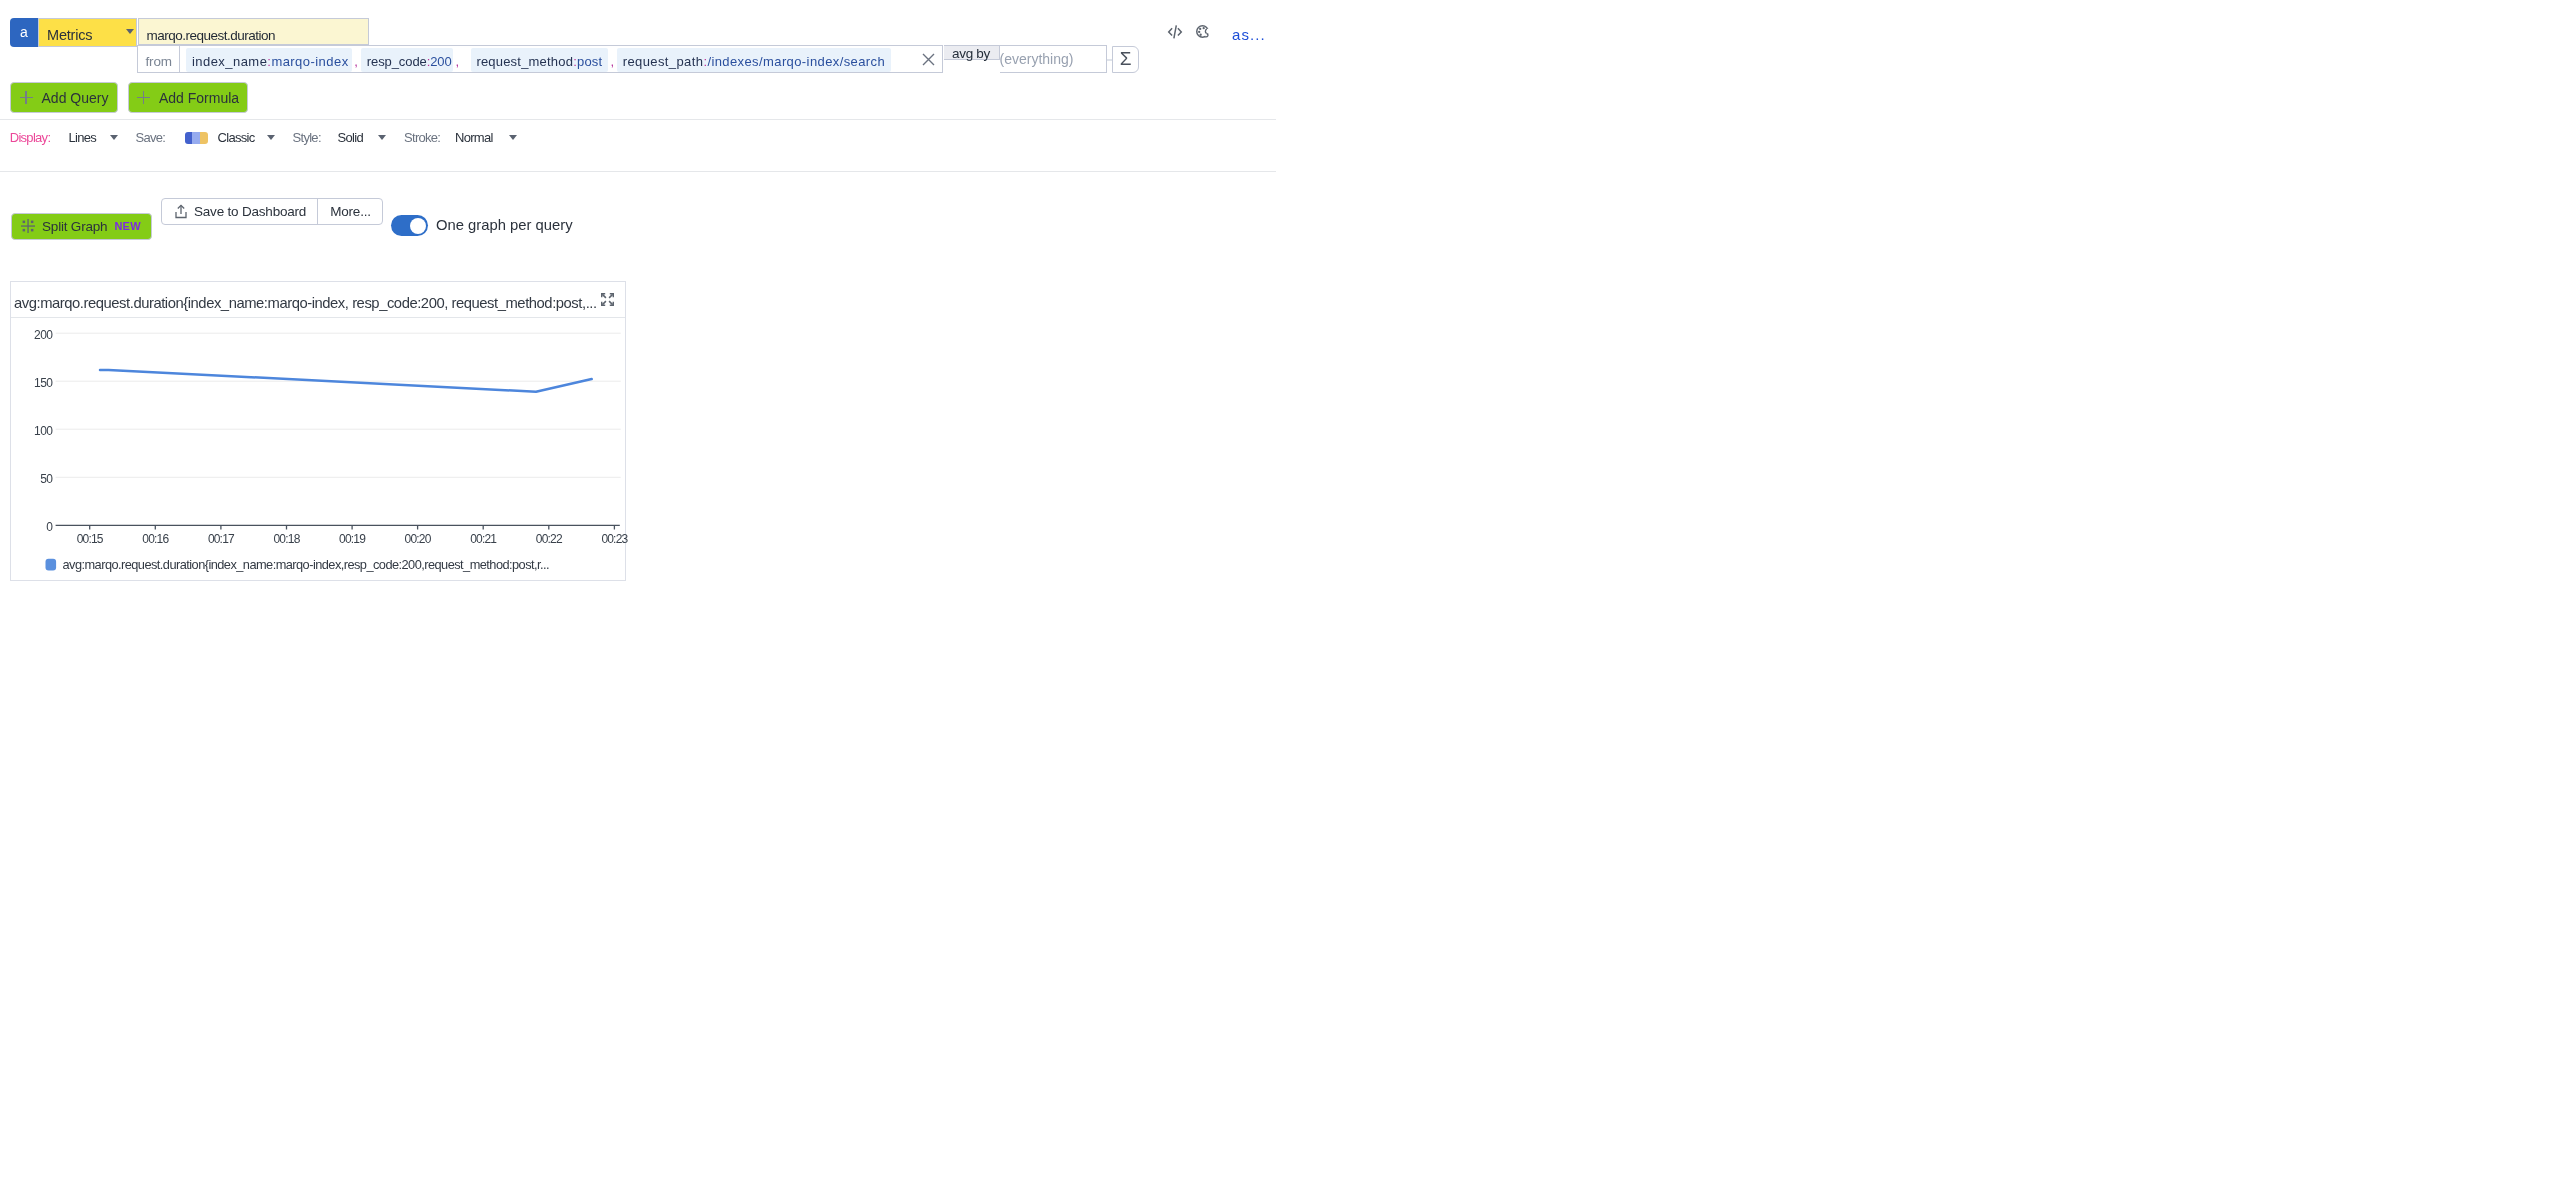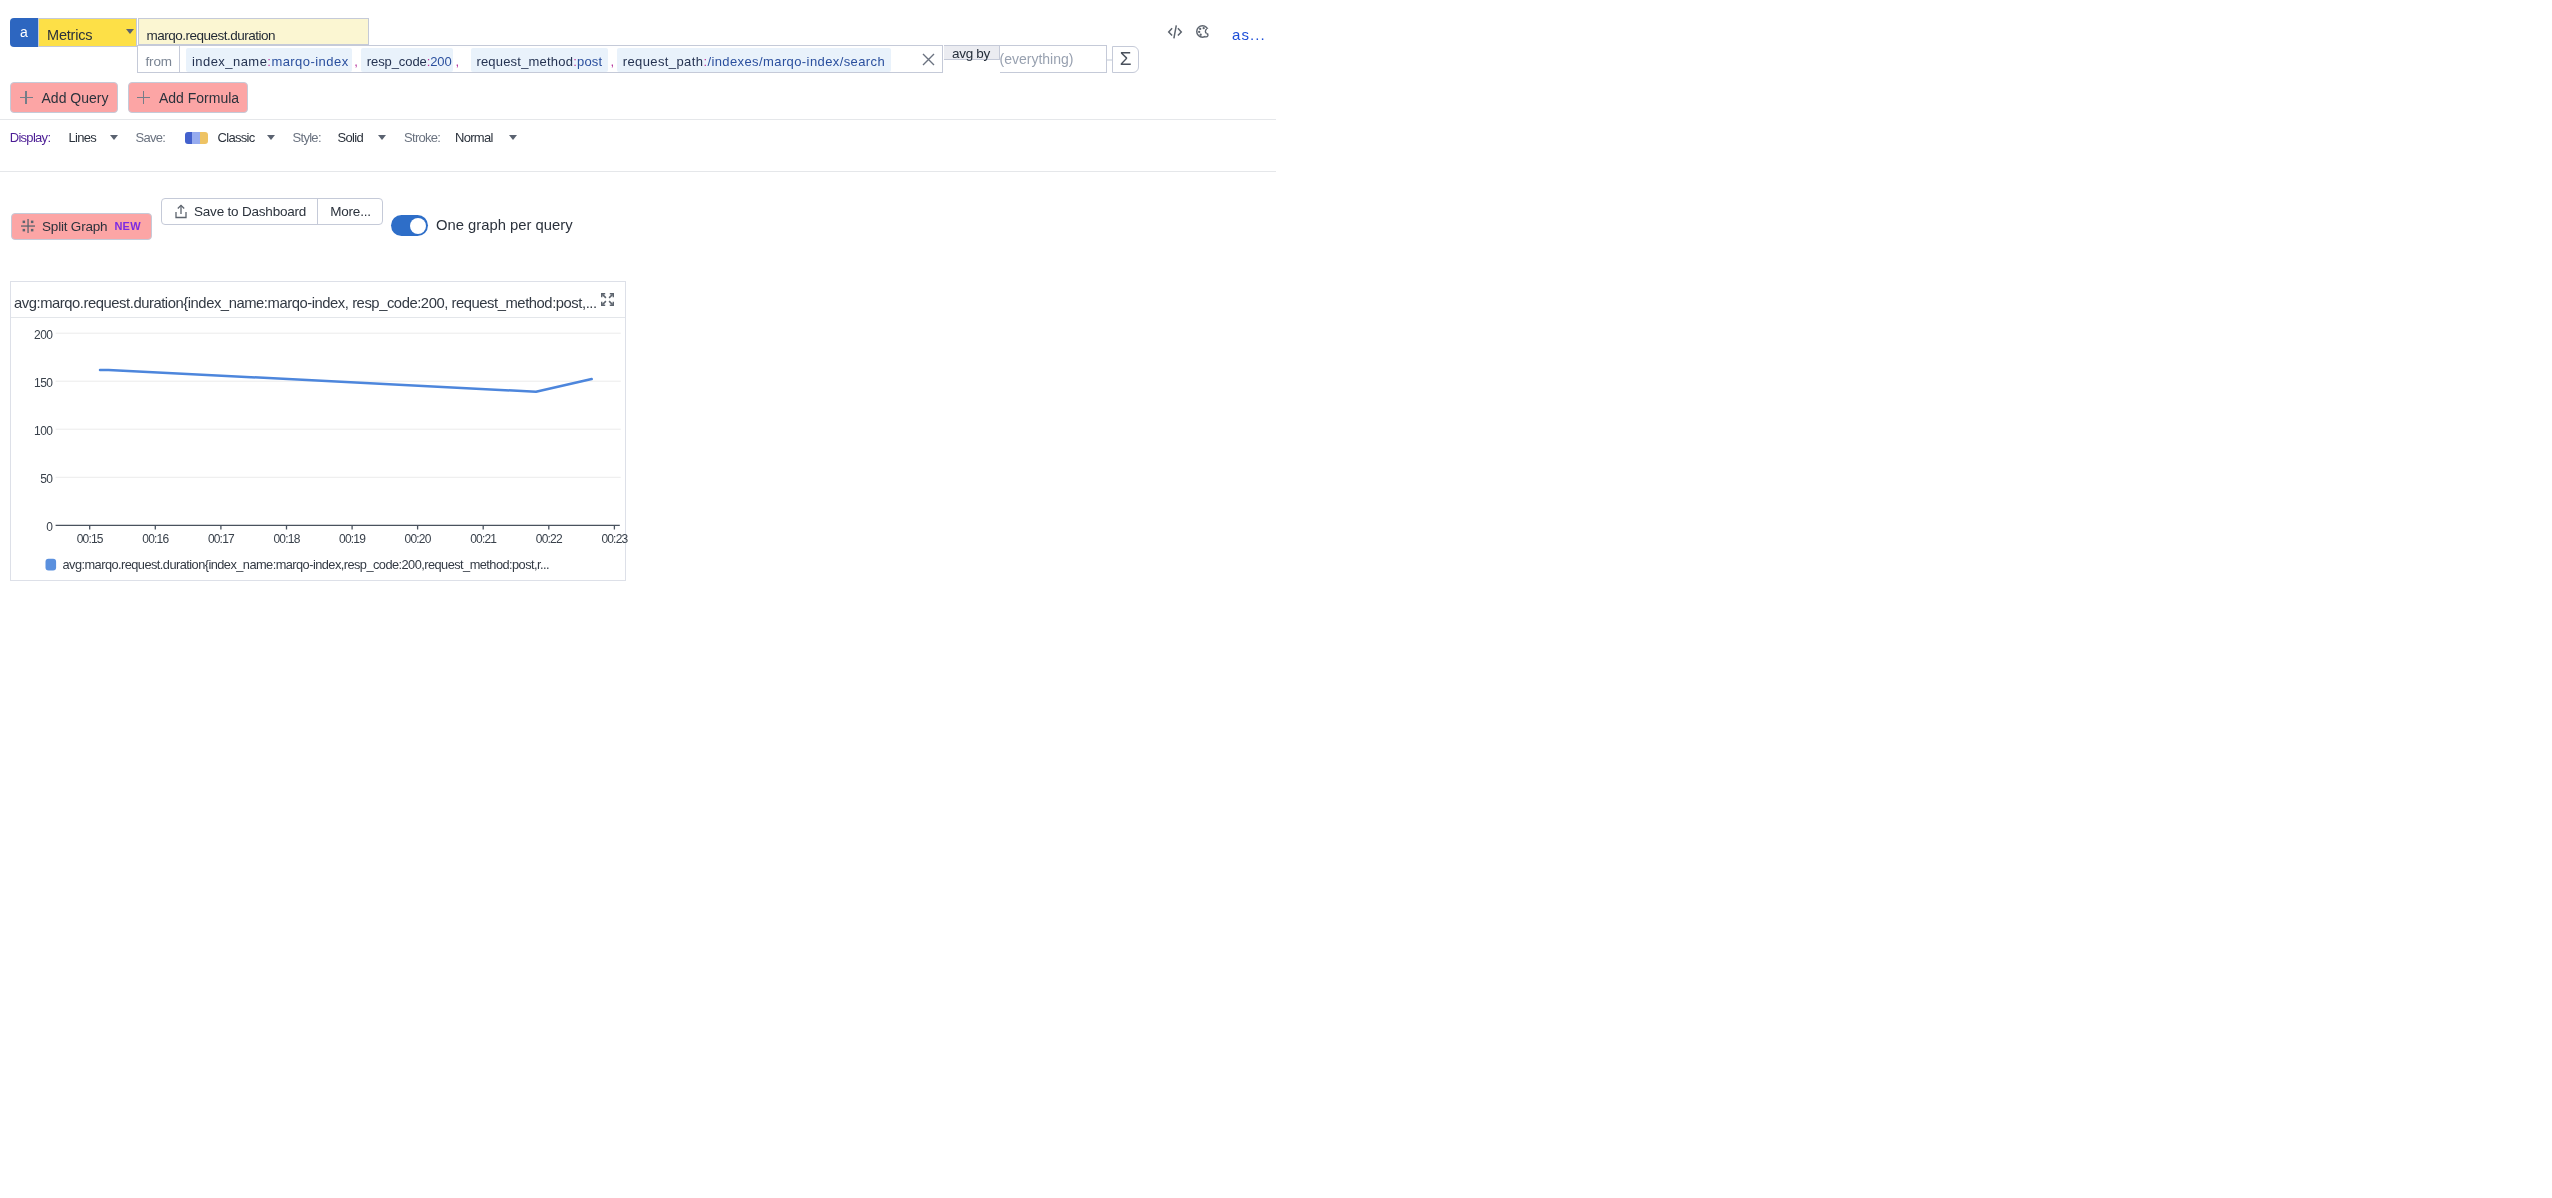--- a/index.html
+++ b/index.html
@@ -1,20 +1,20 @@
 <!DOCTYPE html>
 <html><head>
 <meta charset="utf-8">
 <style>
   * { margin:0; padding:0; box-sizing:border-box; }
   html,body { width:1276px; height:599px; background:#fff; font-family:"Liberation Sans", sans-serif; }
   .abs { position:absolute; }
   body { position:relative; overflow:hidden; }
   .caret { width:0; height:0; border-left:4px solid transparent; border-right:4px solid transparent; border-top:5px solid #5a6270; display:inline-block; }
-  .btn { border:1px solid #c5cad8; border-radius:4px; background:#fca5a5; display:flex; align-items:center; justify-content:center; font-size:14px; color:#2b323c; }
+  .btn { border:1px solid #c5cad8; border-radius:4px; background:#84cc16; display:flex; align-items:center; justify-content:center; font-size:14px; color:#2b323c; }
   .plus { position:relative; width:13px; height:13px; margin-right:9px; flex:none; }
   .plus::before { content:""; position:absolute; left:0; top:5.75px; width:13px; height:1.5px; background:#757d88; }
   .plus::after { content:""; position:absolute; left:5.75px; top:0; width:1.5px; height:13px; background:#757d88; }
   .tag { position:absolute; top:2px; height:23.5px; background:#e9f2fb; border-radius:2px; font-size:13px; letter-spacing:-0.2px; color:#253352; display:flex; align-items:center; white-space:nowrap; padding-top:3px; padding-left:5.7px; }
   .tag i { font-style:normal; color:#bd3299; }
   .tag b { font-weight:normal; color:#2a4f9e; }
   .tcomma { position:absolute; top:8px; color:#b5309b; font-size:13px; }
 </style>
 </head>
 <body>
@@ -58,21 +58,21 @@
     <circle cx="9.1" cy="17.2" r="1.85" fill="#5d646e"></circle>
   </svg>
 <div class="abs" style="left:1232px; top:25.5px; font-size:15px; letter-spacing:1.1px; color:#1d4ed8;">as...</div>
 
 <div class="abs btn" style="left:10px; top:82.25px; width:108px; height:30.5px;"><span class="plus"></span>Add Query</div>
 <div class="abs btn" style="left:128px; top:82.25px; width:120px; height:30.5px;"><span class="plus"></span>Add Formula</div>
 
 <div class="abs" style="left:0; top:118.75px; width:1276px; height:1px; background:#e5e7ea;"></div>
 
 <div class="abs" style="left:0; top:119.75px; width:1276px; height:51px; font-size:13px; letter-spacing:-0.7px;">
-  <span class="abs" style="left:9.7px; top:10px; color:#4c1d95;">Display:</span>
+  <span class="abs" style="left:9.7px; top:10px; color:#ec4899;">Display:</span>
   <span class="abs" style="left:68.5px; top:10px; color:#2b323c;">Lines</span>
   <span class="caret abs" style="left:109.5px; top:15px;"></span>
   <span class="abs" style="left:135.5px; top:10px; color:#6b7380;">Save:</span>
   <span class="abs" style="left:184.5px; top:12.25px; width:23.5px; height:11.5px; border-radius:3px; overflow:hidden; display:inline-flex;">
       <i style="flex:1; background:#4361cd;"></i>
       <i style="flex:1; background:#96abef;"></i>
       <i style="flex:1; background:#eec364;"></i>
     </span>
   <span class="abs" style="left:217.5px; top:10px; color:#2b323c;">Classic</span>
   <span class="caret abs" style="left:266.5px; top:15px;"></span>

